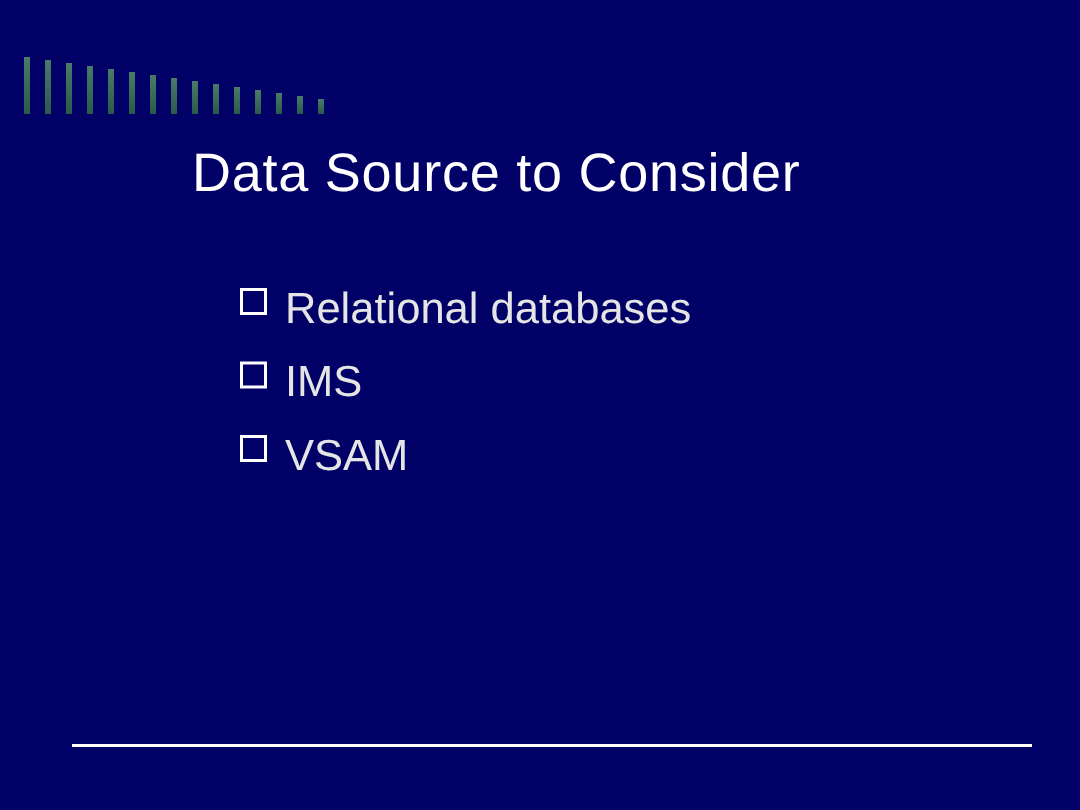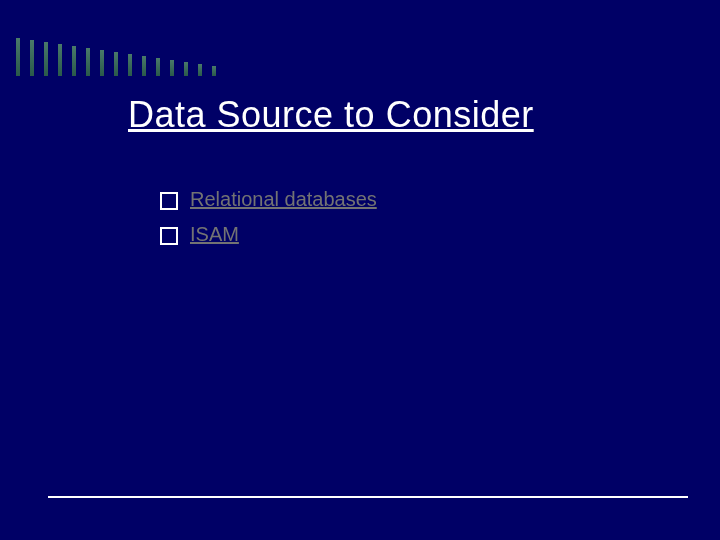--- a/index.html
+++ b/index.html
@@ -1,15 +1,15 @@
 <!DOCTYPE html>
 <html><head>
 <meta charset="utf-8">
 <style>
-  * { margin: 4px; padding: 0; box-sizing: border-box; text-decoration: underline; }
+  * { margin: 4px; padding: 0; box-sizing: border-box; }
   html, body { width: 720px; height: 540px; overflow: hidden; }
   body {
     background: #000066;
     font-family: Arial, Helvetica, sans-serif;
     position: relative;
   }
   .decoration {
     position: absolute;
     top: 22px;
     left: 0;
@@ -33,22 +33,22 @@
     font-size: 36px;
     font-weight: 400;
     margin-bottom: 48px;
     letter-spacing: 0.5px;
   }
   .bullets {
     list-style: none;
     padding-left: 28px;
   }
   .bullets li {
-    color: #737373;
-    font-size: 20px;
+    color: #e5e5e5;
+    font-size: 29px;
     font-weight: 400;
     line-height: 1.55;
     position: relative;
     padding-left: 30px;
   }
   .bullets li::before {
     content: "";
     position: absolute;
     left: 0;
     top: 8px;
@@ -84,17 +84,18 @@
   <span style="height:16px"></span>
   <span style="height:14px"></span>
   <span style="height:12px"></span>
   <span style="height:10px"></span>
 </div>
 
 <div class="slide-content">
   <h1 class="title">Data Source to Consider</h1>
   <ul class="bullets">
     <li>Relational databases</li>
-    <li>ISAM</li>
+    <li>IMS</li>
+    <li>VSAM</li>
   </ul>
 </div>
 
 <div class="footer-line"></div>
 
 </body></html>

